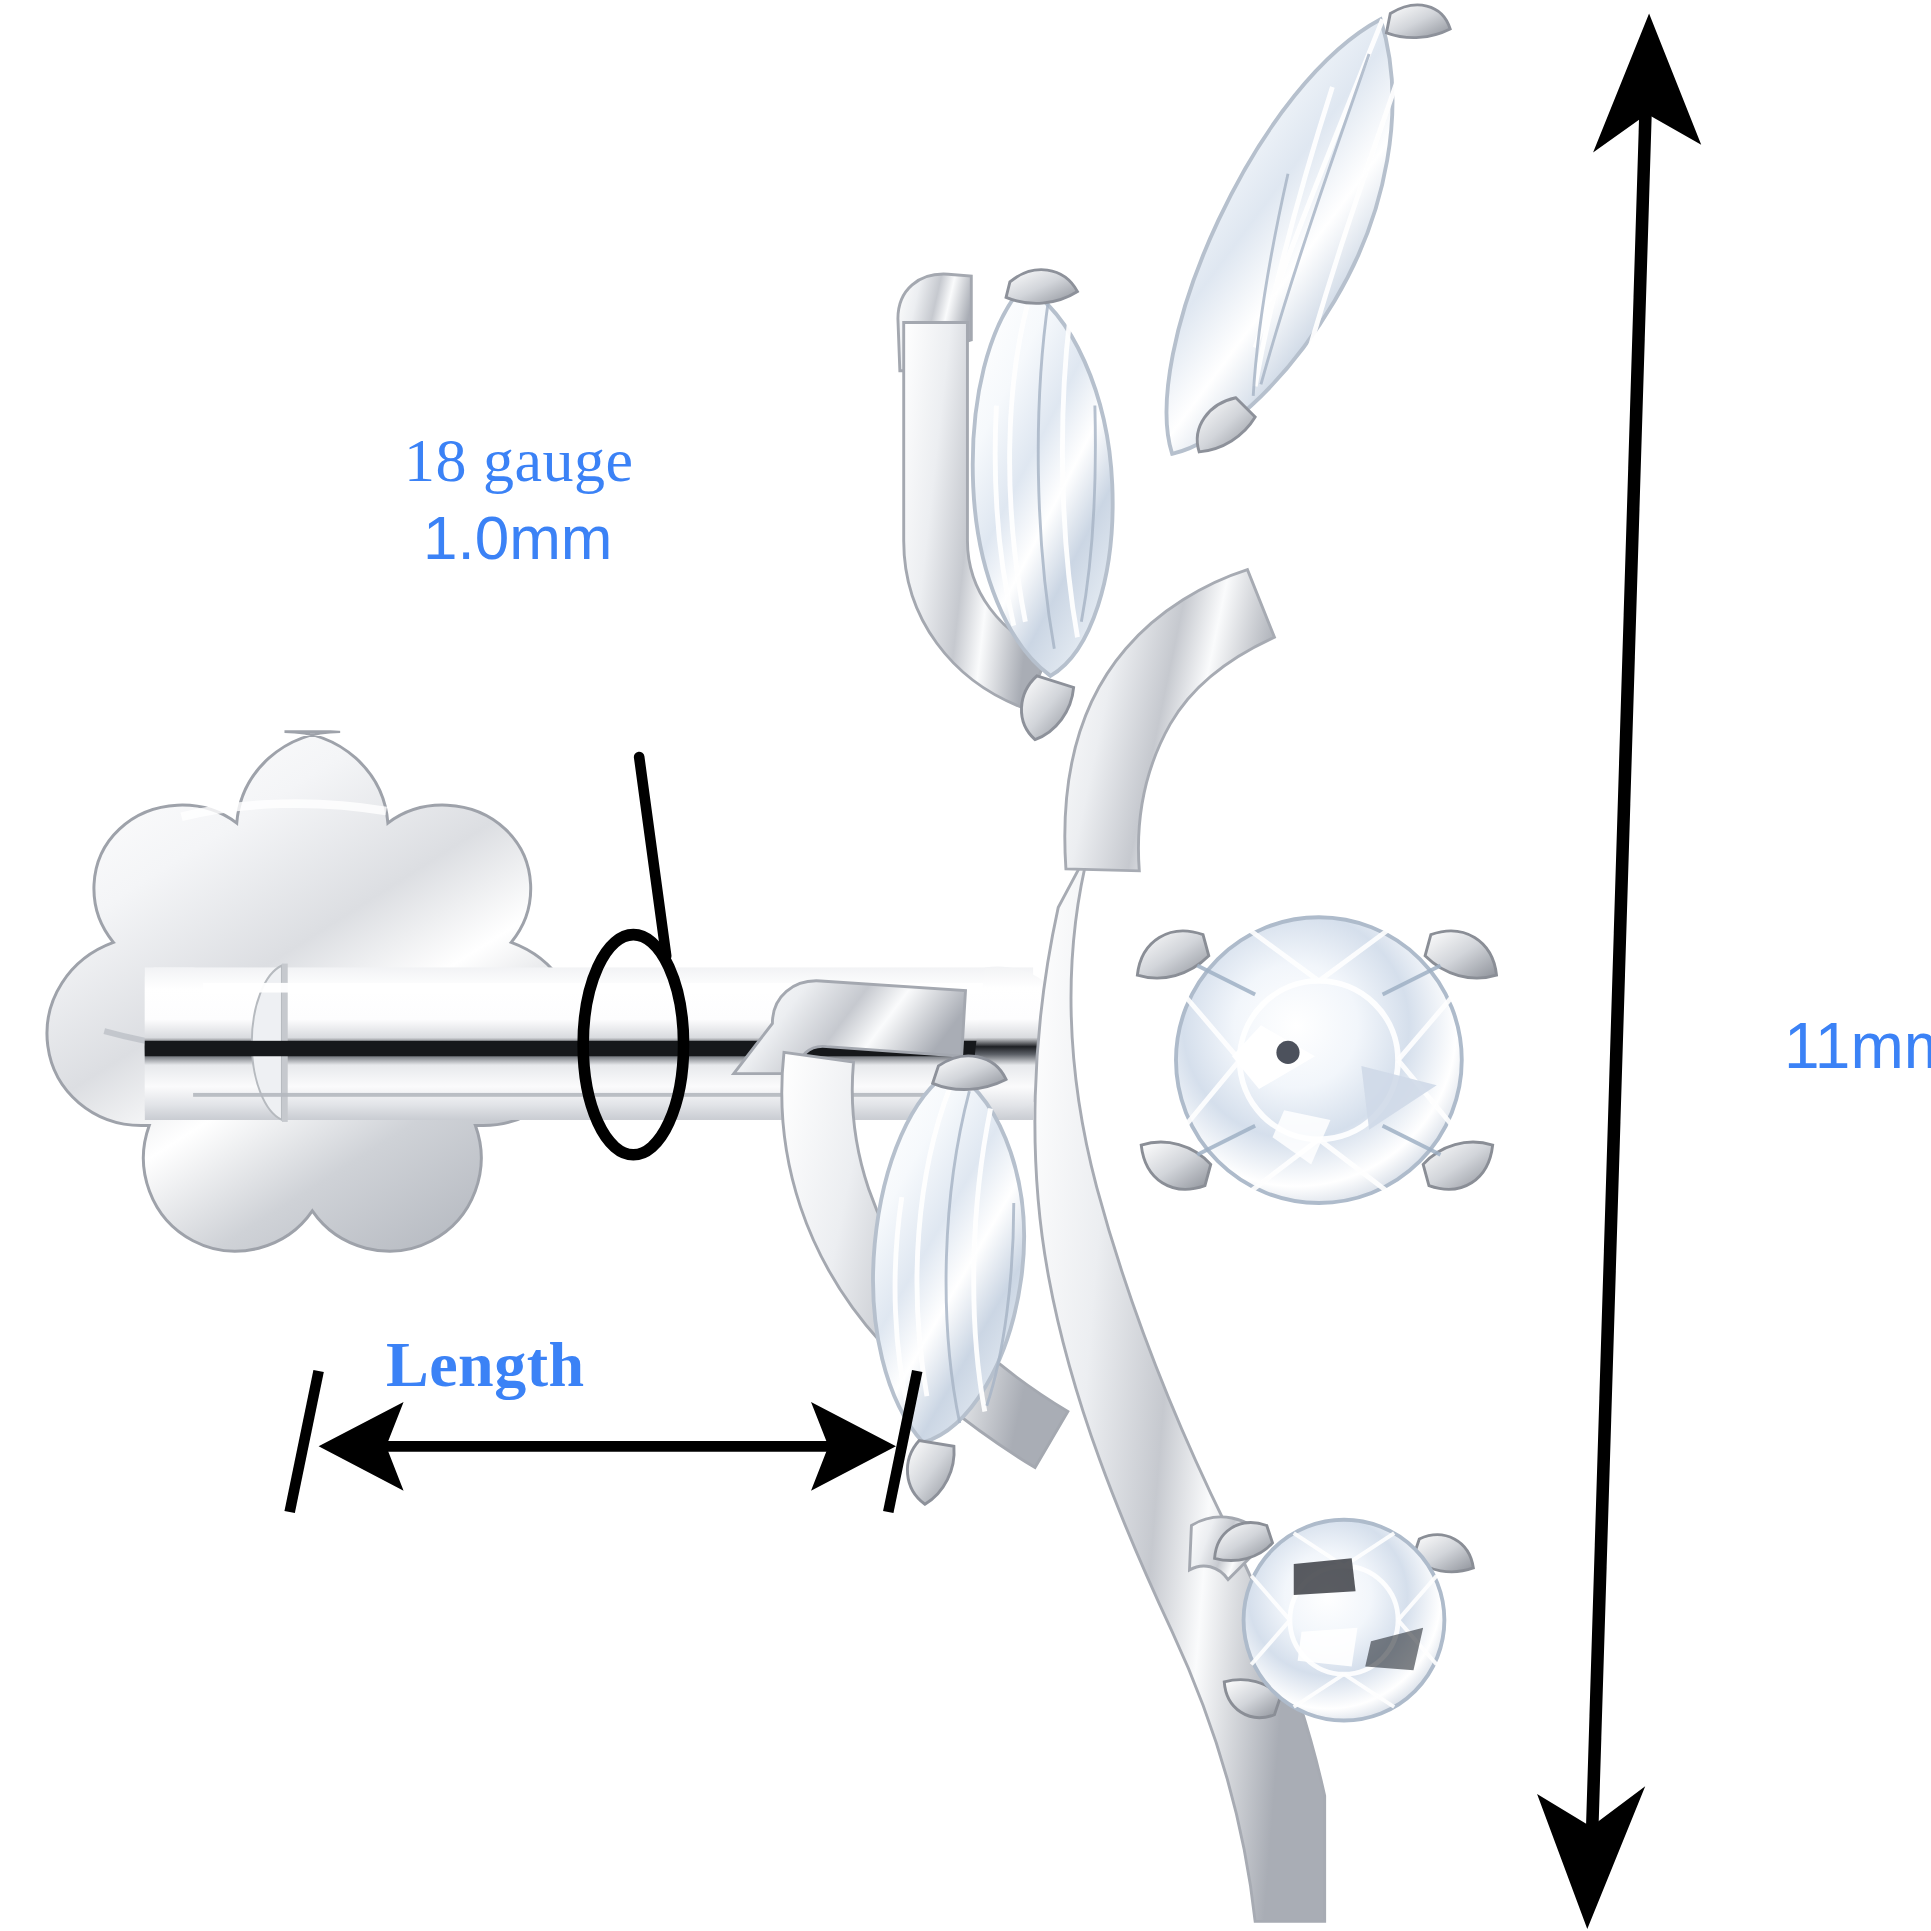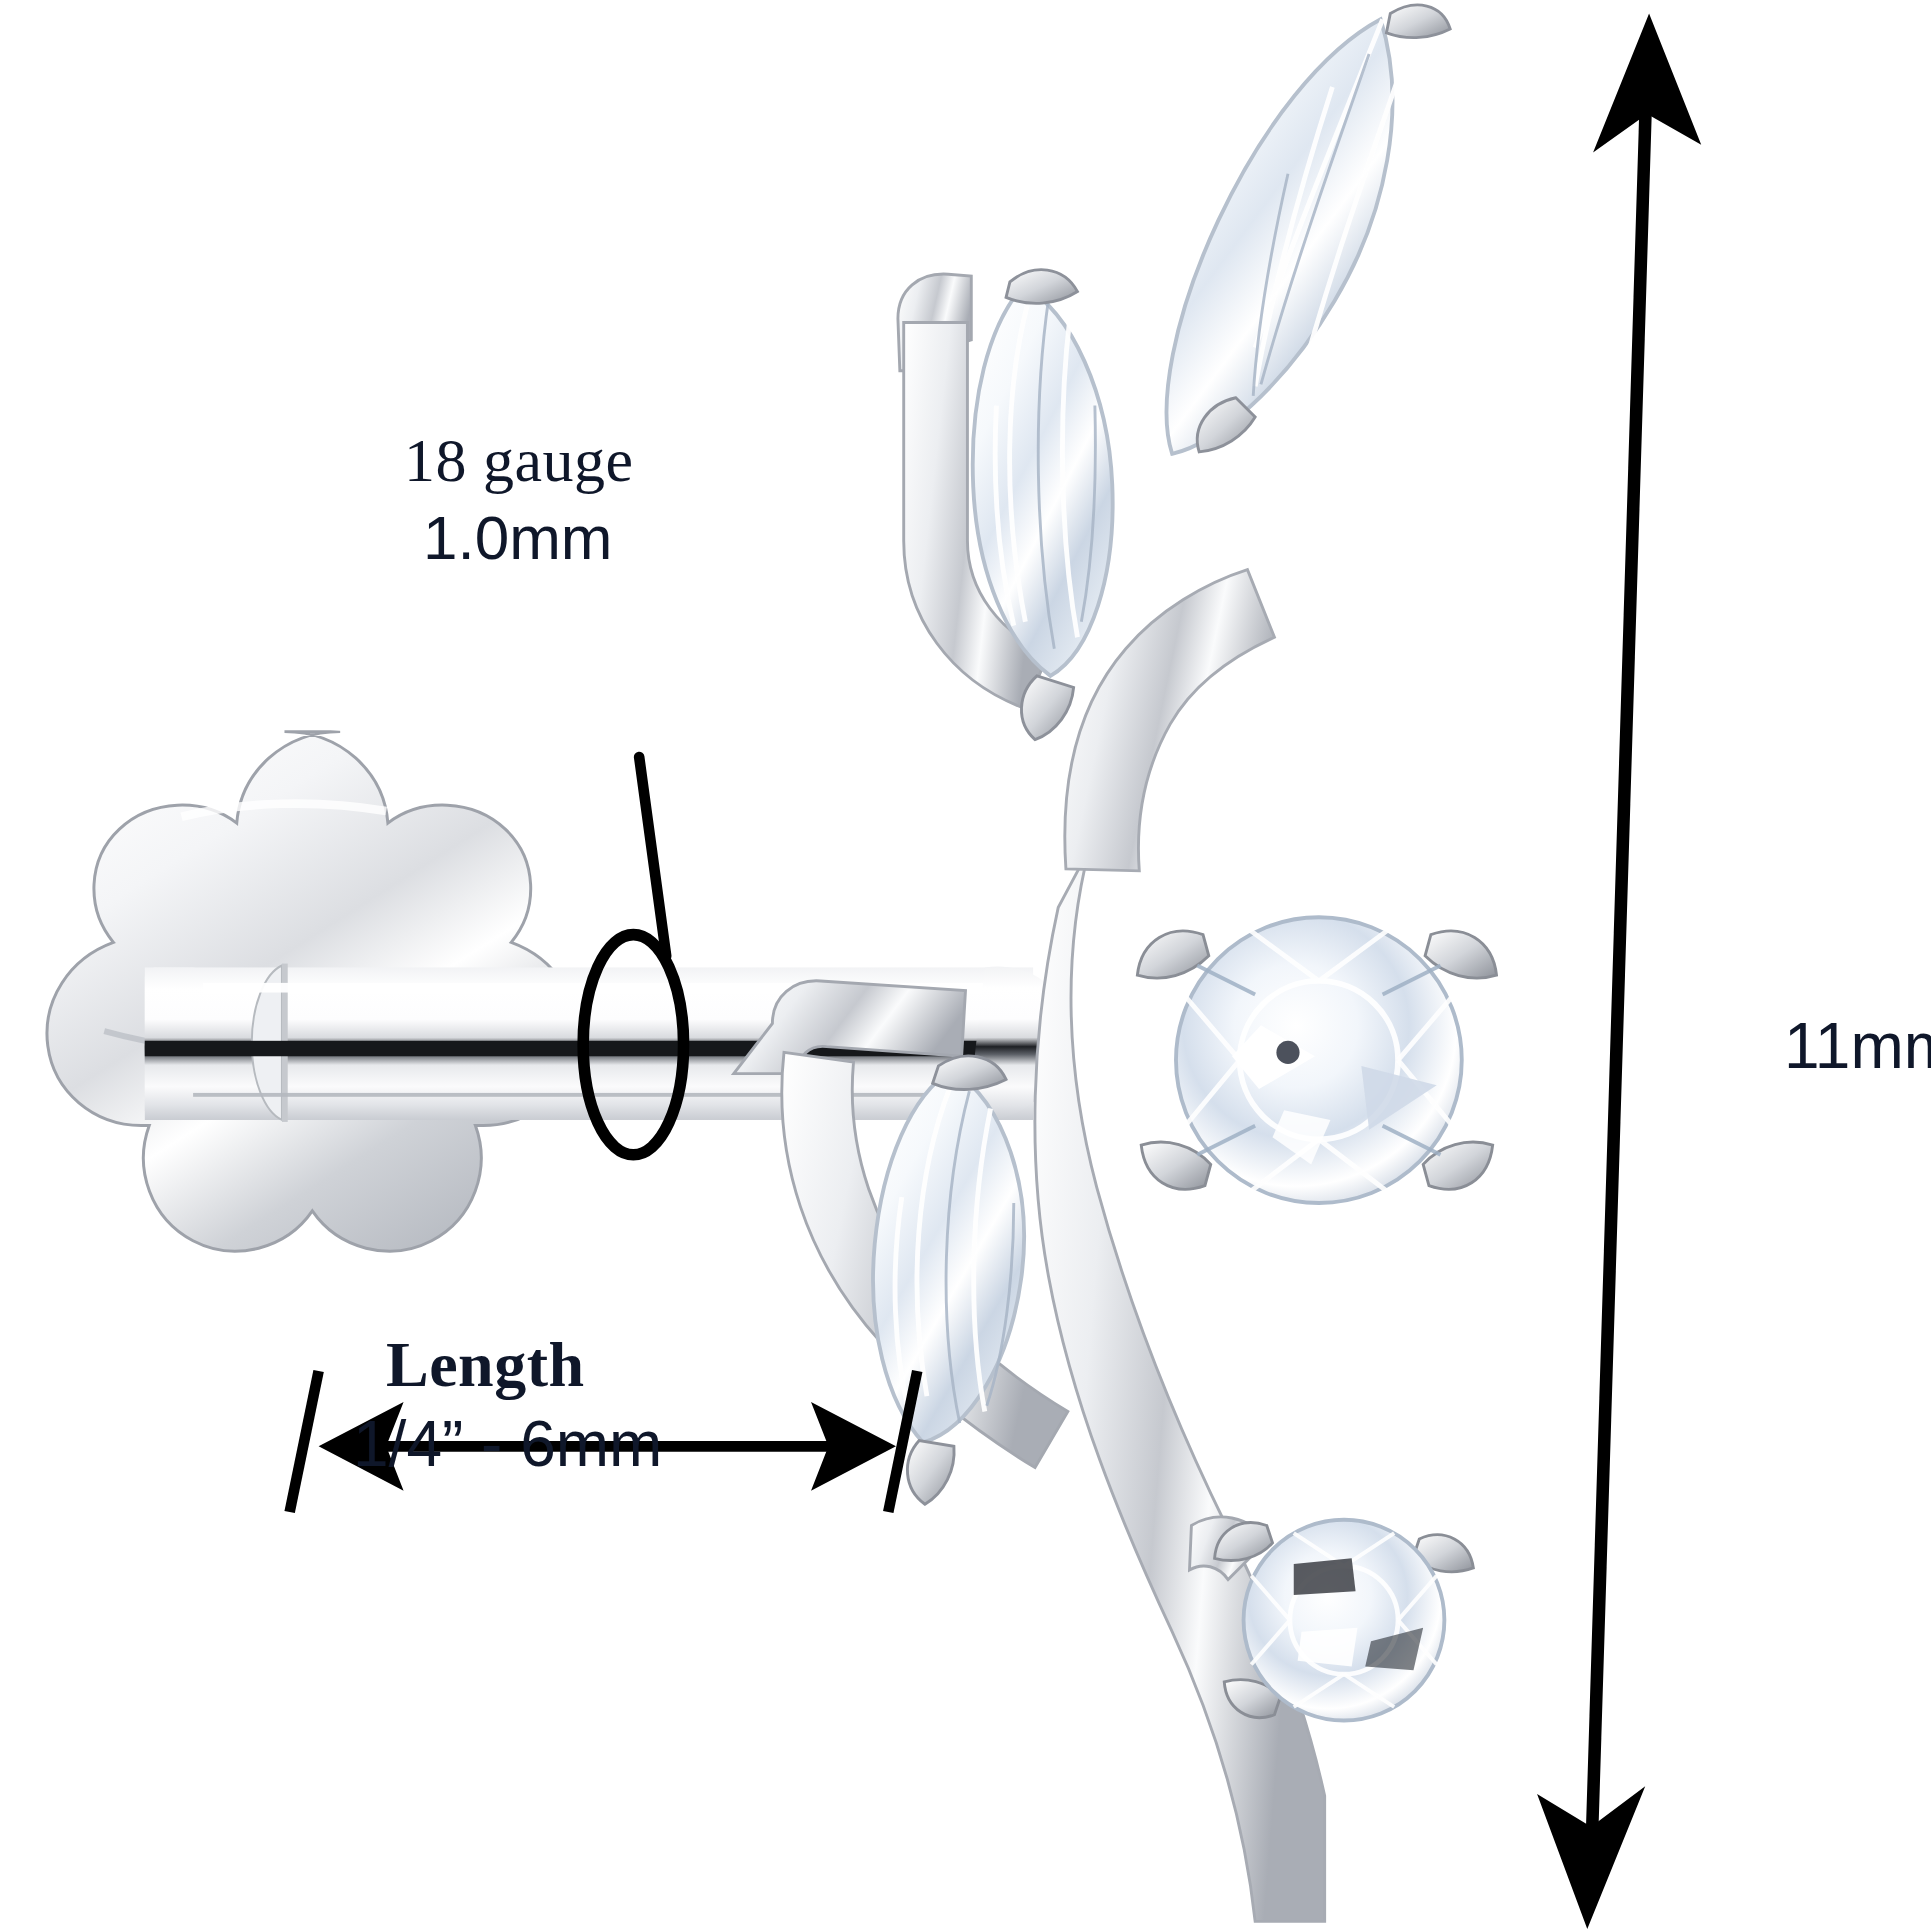--- a/index.html
+++ b/index.html
@@ -4,21 +4,21 @@
 <style>
   html,body{margin:0;padding:0;background:#ffffff;}
   #stage{
     position:relative;width:1931px;height:1931px;overflow:hidden;
     background:#ffffff;
     font-family:"Liberation Serif",serif;
   }
   .abs{position:absolute;}
 
   
-  .anno{color:#0f172a;white-space:nowrap;line-height:1.02;}
+  .anno{color:#3b82f6;white-space:nowrap;line-height:1.02;}
   .serif{font-family:"Liberation Serif",serif;}
   .sans{font-family:Liberation Sans, sans-serif;}
 
   #gauge-label{left:404px;top:429px;font-size:62px;letter-spacing:0.5px;}
   #gauge-mm{left:423px;top:506px;font-size:62px;letter-spacing:0px;}
   #length-label{left:386px;top:1332px;font-size:64px;letter-spacing:0.5px;font-weight:bold;}
   #length-value{left:353px;top:1412px;font-size:64px;letter-spacing:0px;}
   #height-label{left:1784px;top:1014px;font-size:64px;letter-spacing:0px;}
 
   
@@ -294,18 +294,17 @@
       <line x1="1706" y1="62" x2="1648" y2="1930" stroke="#000" stroke-width="13"></line>
       <polygon points="1708,14 1762,150 1706,118 1650,158" fill="#000"></polygon>
       <polygon points="1644,1998 1592,1858 1648,1892 1704,1850" fill="#000"></polygon>
     </g>
   </svg>
 
   <div class="abs anno serif" id="gauge-label">18 gauge</div>
   <div class="abs anno sans" id="gauge-mm">1.0mm</div>
 
   <div class="abs anno serif" id="length-label">Length</div>
-  <div class="abs anno sans" id="length-value">1/4” - 6mm</div>
 
   <div class="abs anno sans" id="height-label">11mm</div>
 
 </div>
 
 
 </body></html>

